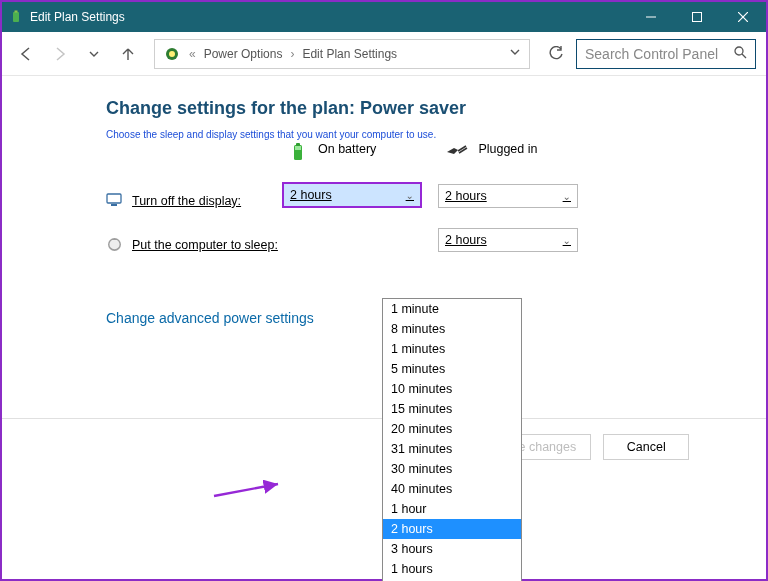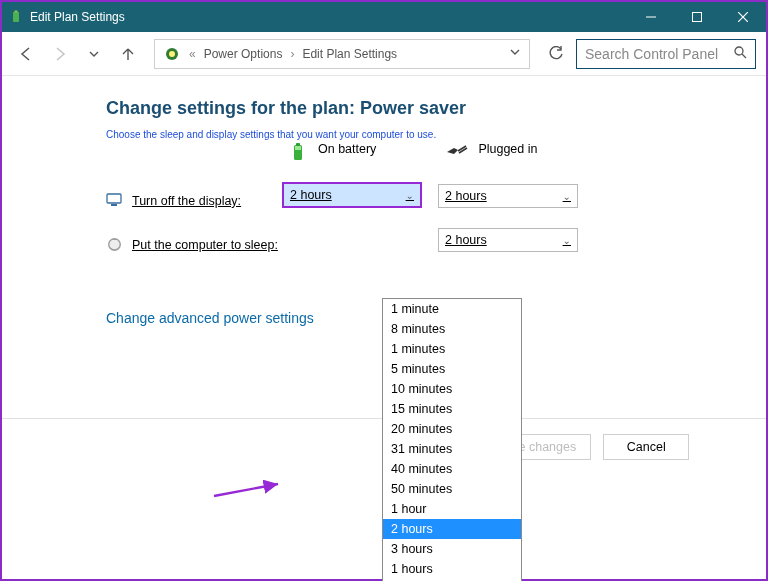--- a/index.html
+++ b/index.html
@@ -206,22 +206,22 @@
 
     <div class="dropdown" id="dropdown">
         <div class="opt">1 minute</div>
         <div class="opt">8 minutes</div>
         <div class="opt">1 minutes</div>
         <div class="opt">5 minutes</div>
         <div class="opt">10 minutes</div>
         <div class="opt">15 minutes</div>
         <div class="opt">20 minutes</div>
         <div class="opt">31 minutes</div>
+        <div class="opt">30 minutes</div>
         <div class="opt">40 minutes</div>
-        <div class="opt">50 minutes</div>
         <div class="opt">1 hour</div>
         <div class="opt sel">2 hours</div>
         <div class="opt">3 hours</div>
         <div class="opt">1 hours</div>
         <div class="opt">5 hours</div>
       </div>
 
     <svg class="arrow" width="70" height="20">
       <defs>
           <marker id="ah" markerWidth="8" markerHeight="8" refX="6" refY="3" orient="auto">

